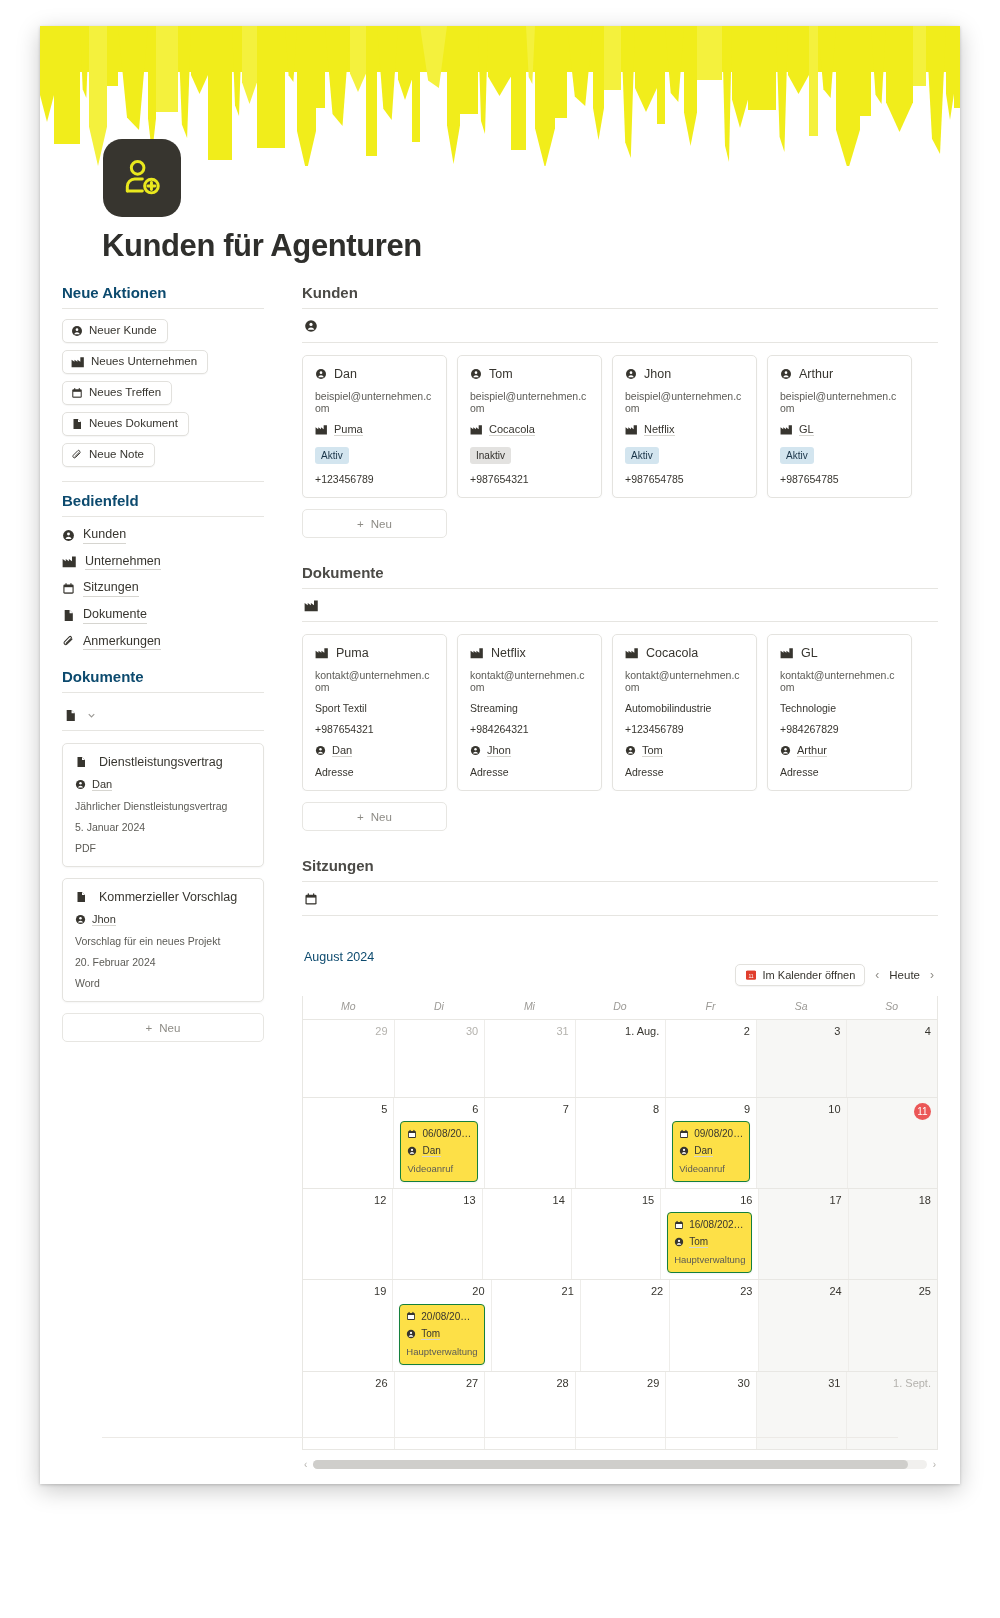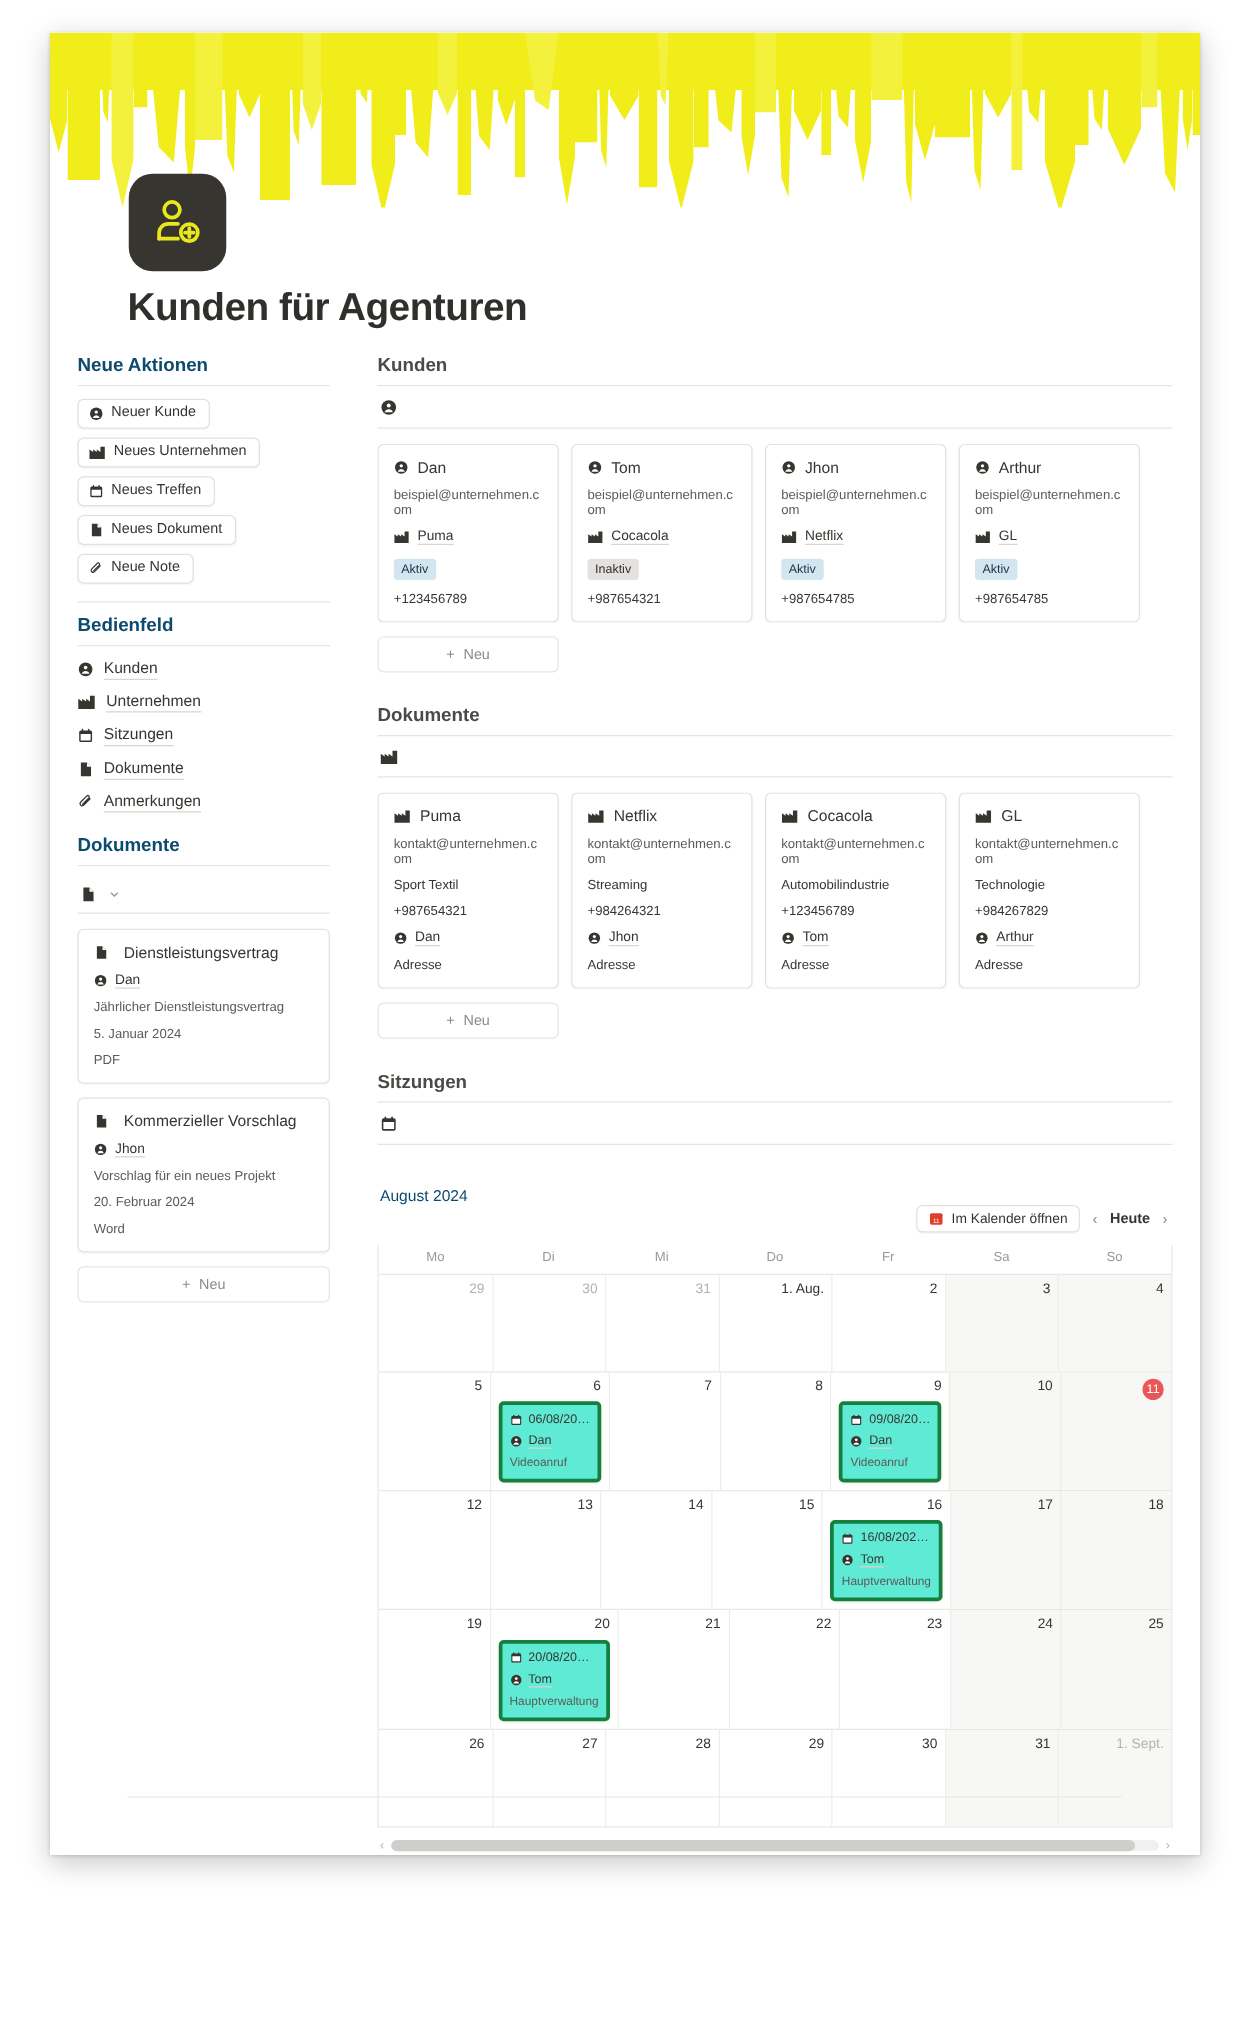--- a/index.html
+++ b/index.html
@@ -130,39 +130,39 @@
   .cal-head { display: flex; align-items: center; justify-content: space-between; padding: 12px 2px 10px 2px; }
   .cal-month { font-size: 12.5px; color: #0c4a6e; font-weight: 400; }
   .cal-ctrls { display: flex; align-items: center; gap: 8px; margin-top: 36px; }
   .cal-open {
     display: inline-flex; align-items: center; gap: 6px;
     border: 1px solid #e2e1dd; border-radius: 5px; background: #fff;
     padding: 4px 9px; font-size: 11px; color: #37352f; cursor: pointer;
     box-shadow: 0 1px 1px rgba(15,15,15,0.04);
   }
   .chev { font-size: 12px; color: #8d8b85; cursor: pointer; padding: 0 2px; }
-  .today-btn { font-size: 11.5px; color: #37352f; cursor: pointer; font-weight: bold; }
+  .today-btn { font-size: 11.5px; color: #37352f; cursor: pointer; }
 
   .cal-grid { border: 1px solid #e8e7e3; border-top: none; }
   .dow-row { display: grid; grid-template-columns: repeat(7, 1fr); }
-  .dow { text-align: center; font-size: 10.5px; color: #9b9ا9a; color: #9b9995; padding: 4px 0 7px 0; }
+  .dow { text-align: center; font-size: 10.5px; color: #9b9ا9a; color: #9b9995; padding: 4px 0 7px 0; font-style: italic; }
   .week { display: grid; grid-template-columns: repeat(7, 1fr); border-top: 1px solid #e8e7e3; }
   .week:first-child { border-top: 1px solid #e8e7e3; }
   .day { min-height: 77px; border-left: 1px solid #eeedea; padding: 5px 6px 6px 6px; position: relative; }
   .day:first-child { border-left: none; }
   .day.weekend { background: #f7f7f5; }
   .daynum { text-align: right; font-size: 11px; color: #37352f; line-height: 1.2; }
   .daynum.muted { color: #b4b2ad; }
   .daynum.today {
     display: inline-flex; align-items: center; justify-content: center;
     width: 17px; height: 17px; border-radius: 50%;
     background: #eb5757; color: #fff; font-size: 10px; float: right;
   }
   .evt {
-    margin-top: 5px; border: 3px solid #15803d; border-radius: 4px; background: #5eead4;
+    margin-top: 5px; border: 1px solid #15803d; border-radius: 4px; background: #fde047;
     padding: 6px 6px 7px 6px; box-shadow: 0 1px 2px rgba(15,15,15,0.05);
     cursor: pointer;
   }
   .evt-date { display: flex; align-items: center; gap: 5px; font-size: 10px; color: #37352f; margin-bottom: 6px; white-space: nowrap; overflow: hidden; }
   .evt-who { display: flex; align-items: center; gap: 5px; font-size: 10px; color: #37352f; margin-bottom: 6px; }
   .evt-who .u { border-bottom: 1px solid #d6d5d0; }
   .evt-kind { font-size: 9.5px; color: #5c5b56; white-space: nowrap; }
 
   .cal-scroll { display: flex; align-items: center; gap: 6px; padding: 9px 2px 4px 2px; }
   .sb-arrow { font-size: 10px; color: #b4b2ad; }

